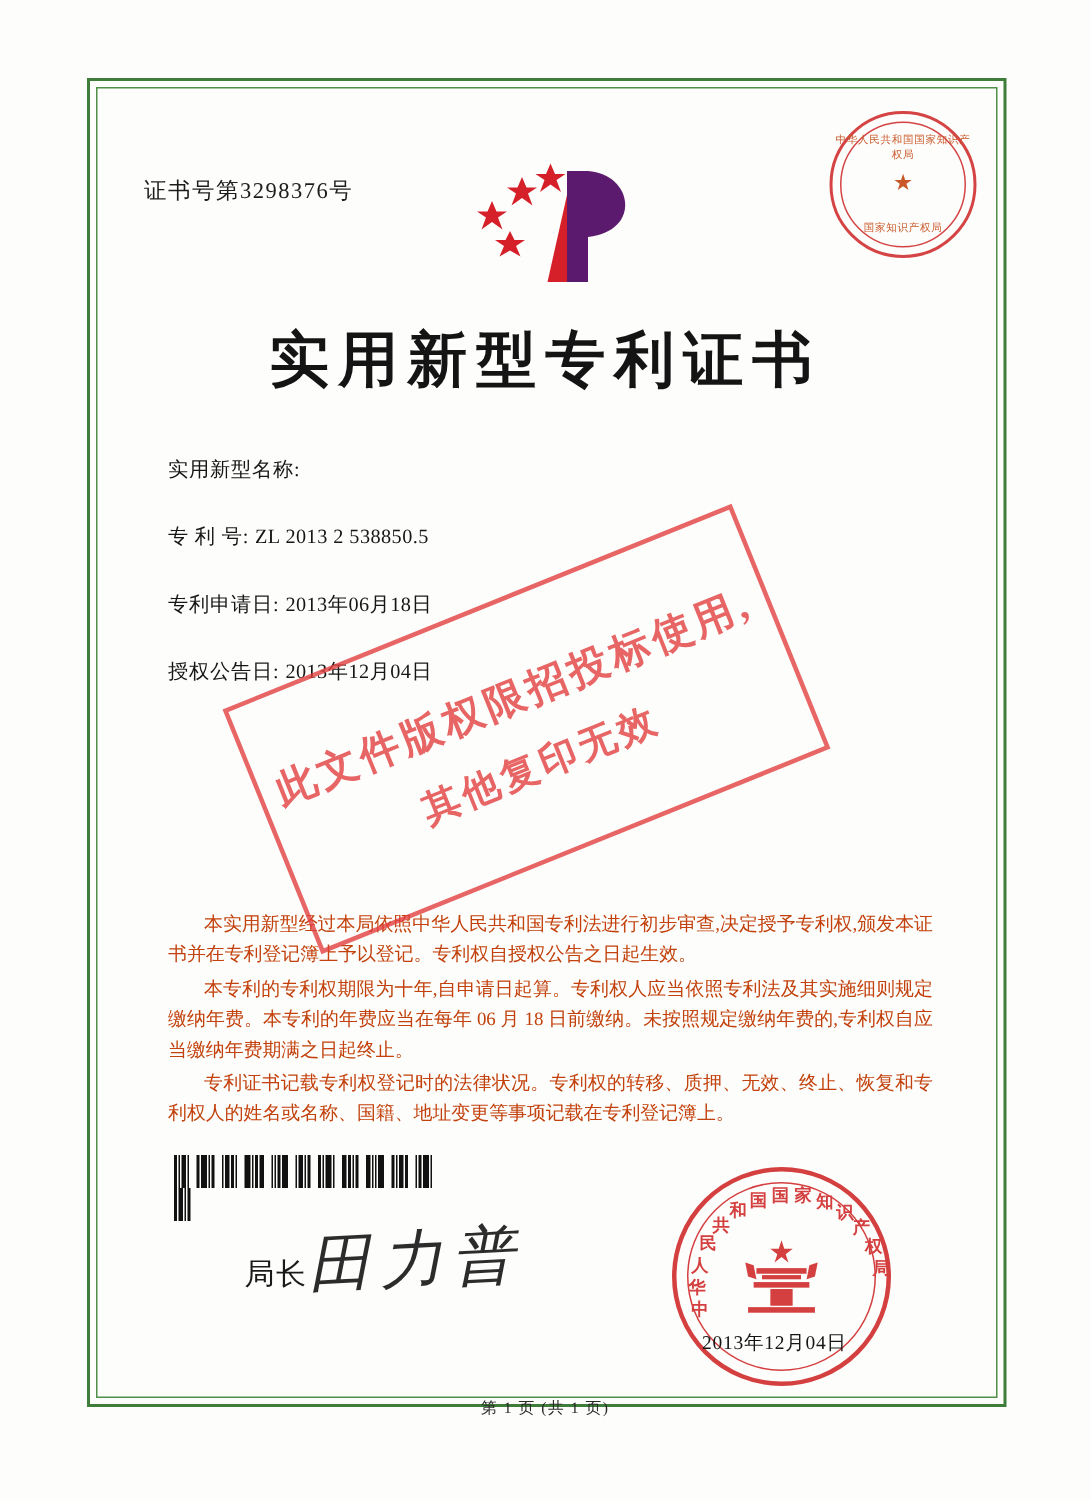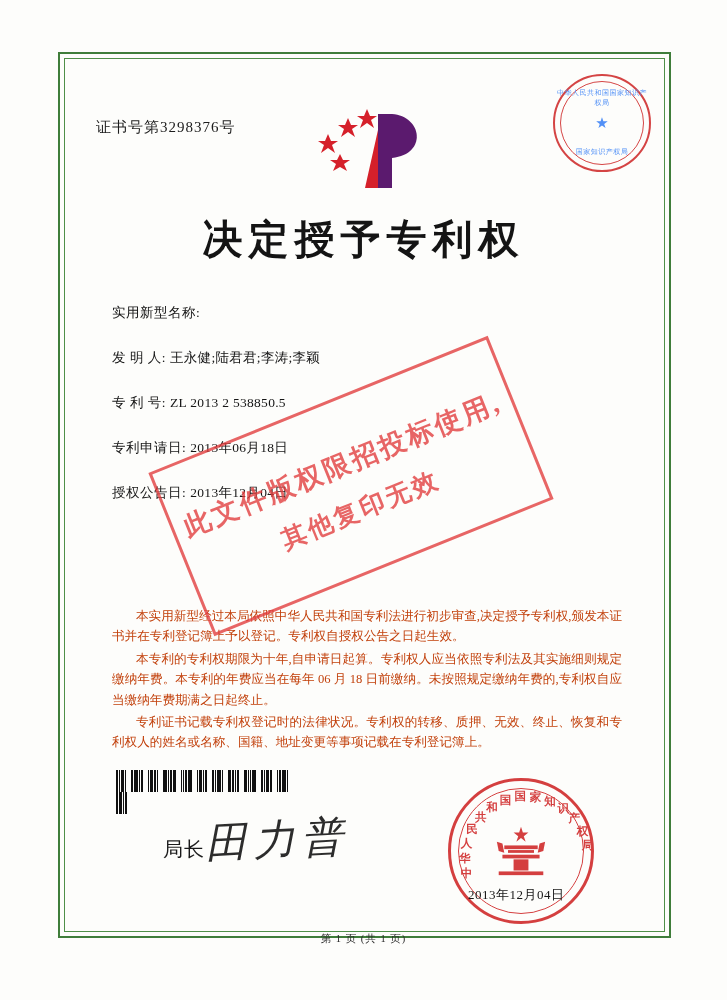--- a/index.html
+++ b/index.html
@@ -175,21 +175,21 @@
 
   
   .seal-small {
     position: absolute;
     left: 553px;
     top: 74px;
     width: 94px;
     height: 94px;
     border: 2.2px solid #cf2b2b;
     border-radius: 50%;
-    color: #3b82f6;
+    color: #c2410c;
     opacity: 0.88;
   }
   .seal-small .ring {
     position: absolute;
     inset: 5px;
     border: 1px solid #cf2b2b;
     border-radius: 50%;
   }
   .seal-small .star {
     position: absolute;
@@ -303,29 +303,25 @@
     </svg>
   </div>
 
   <div class="seal-small">
     <div class="ring"></div>
     <div class="txt t1">中华人民共和国国家知识产权局</div>
     <div class="star">★</div>
     <div class="txt t2">国家知识产权局</div>
   </div>
 
-  <div class="main-title">决定授予专利权</div>
+  <div class="main-title">实用新型专利证书</div>
 
   <div class="fields">
     <div class="field-row">
       <span class="field-label">实用新型名称:</span>
-    </div>
-    <div class="field-row">
-      <span class="field-label">发 明 人:</span>
-      <span class="field-value">王永健;陆君君;李涛;李颖</span>
     </div>
     <div class="field-row">
       <span class="field-label">专 利 号:</span>
       <span class="field-value">ZL 2013 2 538850.5</span>
     </div>
     <div class="field-row">
       <span class="field-label">专利申请日:</span>
       <span class="field-value">2013年06月18日</span>
     </div>
     <div class="field-row tight">

